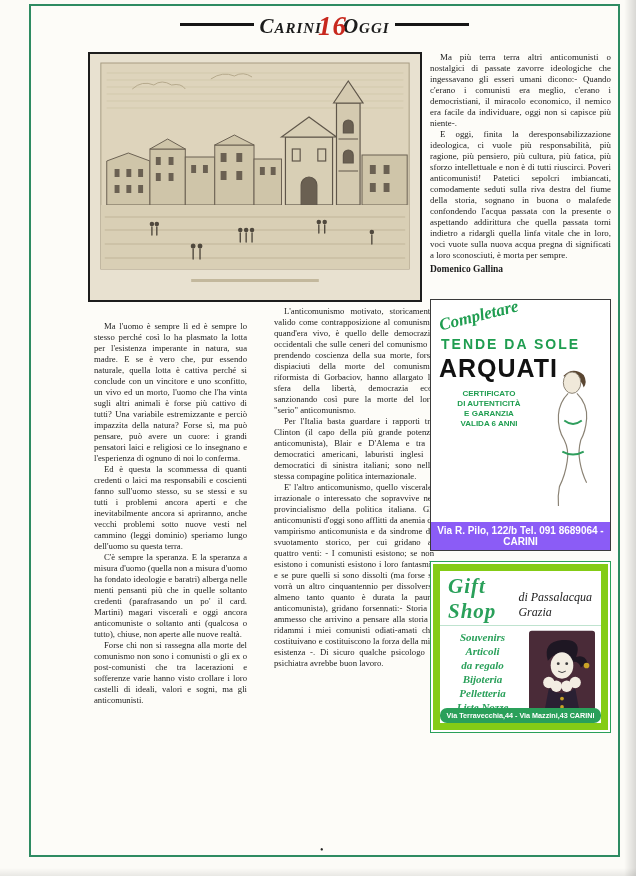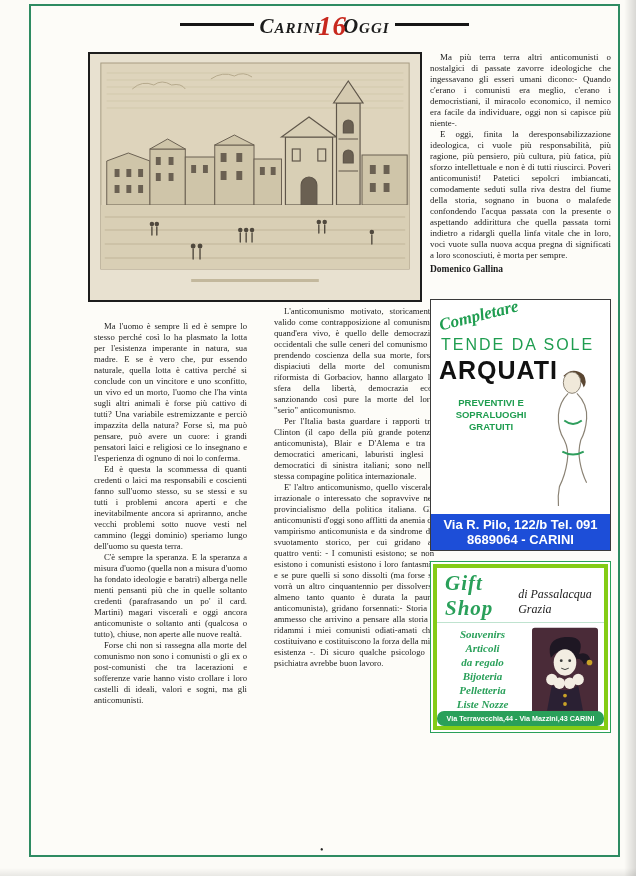--- a/index.html
+++ b/index.html
@@ -58,46 +58,46 @@
   .arquati {
     position:relative; margin-top:25px; height:252px; background:#ffffff;
     border:1px solid #3a3a3a; overflow:hidden; padding:6px 8px;
   }
   .arq-script {
     position:absolute; left:6px; top:16px; width:130px;
     color:#1f9d50; font-style:italic; font-size:17px; font-weight:bold;
     transform:rotate(-14deg); transform-origin:left top;
   }
   .arq-tagline {
-    margin:30px 0 0 2px; color:#1f9d50; font-weight:normal; font-size:16px;
+    margin:30px 0 0 2px; color:#1f9d50; font-weight:bold; font-size:14px;
     letter-spacing:2px; font-family:"Liberation Sans",sans-serif;
   }
   .arq-brand {
     margin:2px 0 0 0; color:#111; font-weight:bold; font-size:25px;
     letter-spacing:1px; font-family:"Liberation Sans",sans-serif;
   }
   .arq-cert {
     margin-top:6px; width:100px; color:#1f9d50; font-weight:bold; font-size:8px;
     line-height:10px; white-space:pre-line; text-align:center;
     font-family:"Liberation Sans",sans-serif;
   }
   .arq-offer {
     margin-top:12px; width:104px; color:#1f9d50; font-weight:bold; font-size:9.5px;
     line-height:12px; white-space:pre-line; text-align:center;
     font-family:"Liberation Sans",sans-serif;
   }
   .arq-woman { position:absolute; right:2px; top:64px; width:68px; height:152px; }
   .arq-address {
-    position:absolute; left:0; bottom:0; width:100%; background:#1d4ed8;
-    color:#ffffff; font-size:13px; text-align:center; padding:3px 2px;
+    position:absolute; left:0; bottom:0; width:100%; background:#8b5cf6;
+    color:#ffffff; font-size:10px; text-align:center; padding:3px 2px;
     font-family:"Liberation Sans",sans-serif; font-weight:bold;
   }
   
   .giftshop { margin-top:10px; height:172px; border:1px solid #2aa05a; padding:2px; background:#fff; }
-  .gift-inner { position:relative; height:100%; border:4px solid #84cc16; overflow:hidden; }
+  .gift-inner { position:relative; height:100%; border:7px solid #84cc16; overflow:hidden; }
   .gift-head { display:flex; align-items:flex-end; gap:6px; padding:3px 6px 1px 8px;
                border-bottom:1px solid #bfe3cf; }
   .gift-title { color:#2aa05a; font-style:italic; font-weight:bold; font-size:21px; letter-spacing:1px; }
   .gift-sub { font-size:12px; color:#222; padding-bottom:4px; font-style:italic; }
   .gift-body { display:flex; padding:4px 6px 0 8px; gap:12px; }
   .gift-items { flex:1; text-align:center; }
   .gift-items p { color:#2aa05a; font-weight:bold; font-size:11px; line-height:14px;
                   font-style:italic; text-indent:0; }
   .gift-doll { width:66px; height:88px; flex:0 0 auto; }
   .gift-loc { font-style:italic; font-size:9px; padding:1px 0 0 10px; }
@@ -239,23 +239,24 @@
       <div class="col-right">
           <p>Ma più terra terra altri anticomunisti o nostalgici di passate zavorre ideologiche che ingessavano gli esseri umani dicono:- Quando c'erano i comunisti era meglio, c'erano i democristiani, il miracolo economico, il nemico era facile da individuare, oggi non si capisce più niente-.</p>
           <p>E oggi, finita la deresponsabilizzazione ideologica, ci vuole più responsabilità, più ragione, più pensiero, più cultura, più fatica, più sforzo intellettuale e non è di tutti riuscirci. Poveri anticomunisti! Patetici sepolcri imbiancati, comodamente seduti sulla riva destra del fiume della storia, sognano in buona o malafede confondendo l'acqua passata con la presente o aspettando addirittura che quella passata torni indietro a ridargli quella linfa vitale che in loro, voci vuote sulla nuova acqua pregna di significati a loro sconosciuti, è morta per sempre.</p>
         </div>
       <div class="author">Domenico Gallina</div>
 
       <div class="arquati">
         <div class="arq-script">Completare</div>
         <div class="arq-tagline">TENDE DA SOLE</div>
         <div class="arq-brand">ARQUATI</div>
-        <div class="arq-offer">PREVENTIVI E
-SOPRALUOGHI
-GRATUITI</div>
+        <div class="arq-cert">CERTIFICATO
+DI AUTENTICITÀ
+E GARANZIA
+VALIDA 6 ANNI</div>
         <svg class="arq-woman" viewBox="0 0 70 152">
           <path d="M24,10 q10,-10 21,-1 q4,7 0,13 q-2,-8 -9,-9 q-8,-1 -12,-3z" fill="#5a4632"></path>
           <ellipse cx="33" cy="17" rx="9" ry="11" fill="#f0e9da" stroke="#8a8274" stroke-width="1"></ellipse>
           <path d="M29,28 q-9,9 -10,22 q-1,15 6,26 q5,10 3,22 q-2,14 -8,26 q-2,10 -1,20" fill="none" stroke="#8a8274" stroke-width="1.2"></path>
           <path d="M38,28 q11,11 10,26 q-1,13 -6,22 q-3,11 -1,22 q2,12 7,22" fill="none" stroke="#8a8274" stroke-width="1.2"></path>
           <path d="M25,56 q9,7 18,0" fill="none" stroke="#2f9e5d" stroke-width="2"></path>
           <path d="M23,88 q11,6 22,0" fill="none" stroke="#2f9e5d" stroke-width="2"></path>
         </svg>
         <div class="arq-address">Via R. Pilo, 122/b Tel. 091 8689064 - CARINI</div>
       </div>

